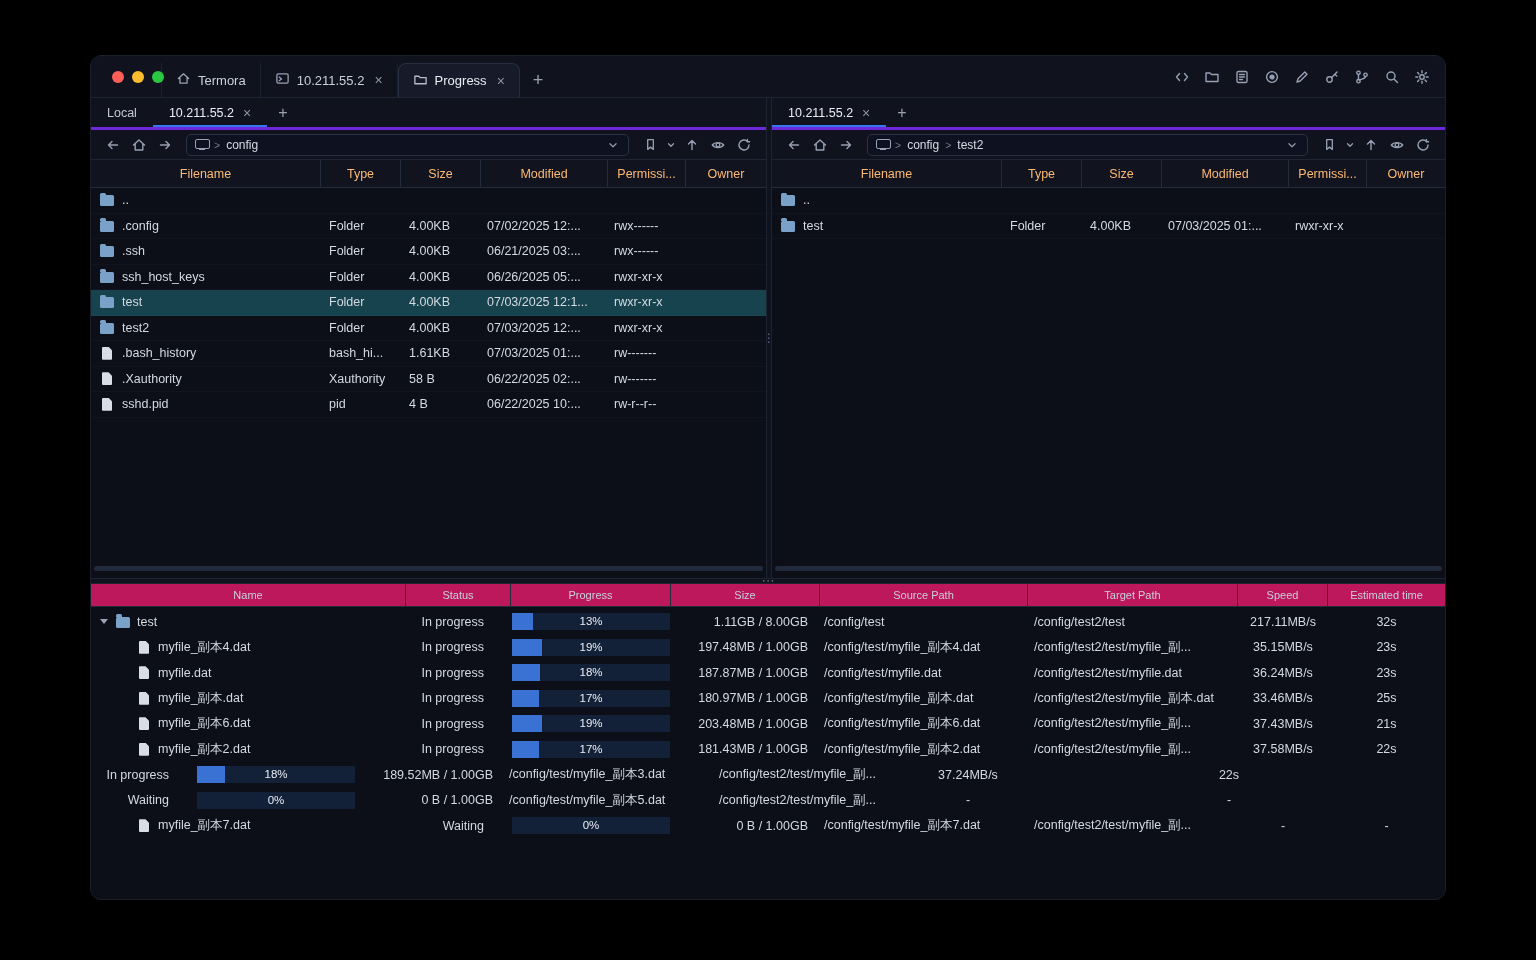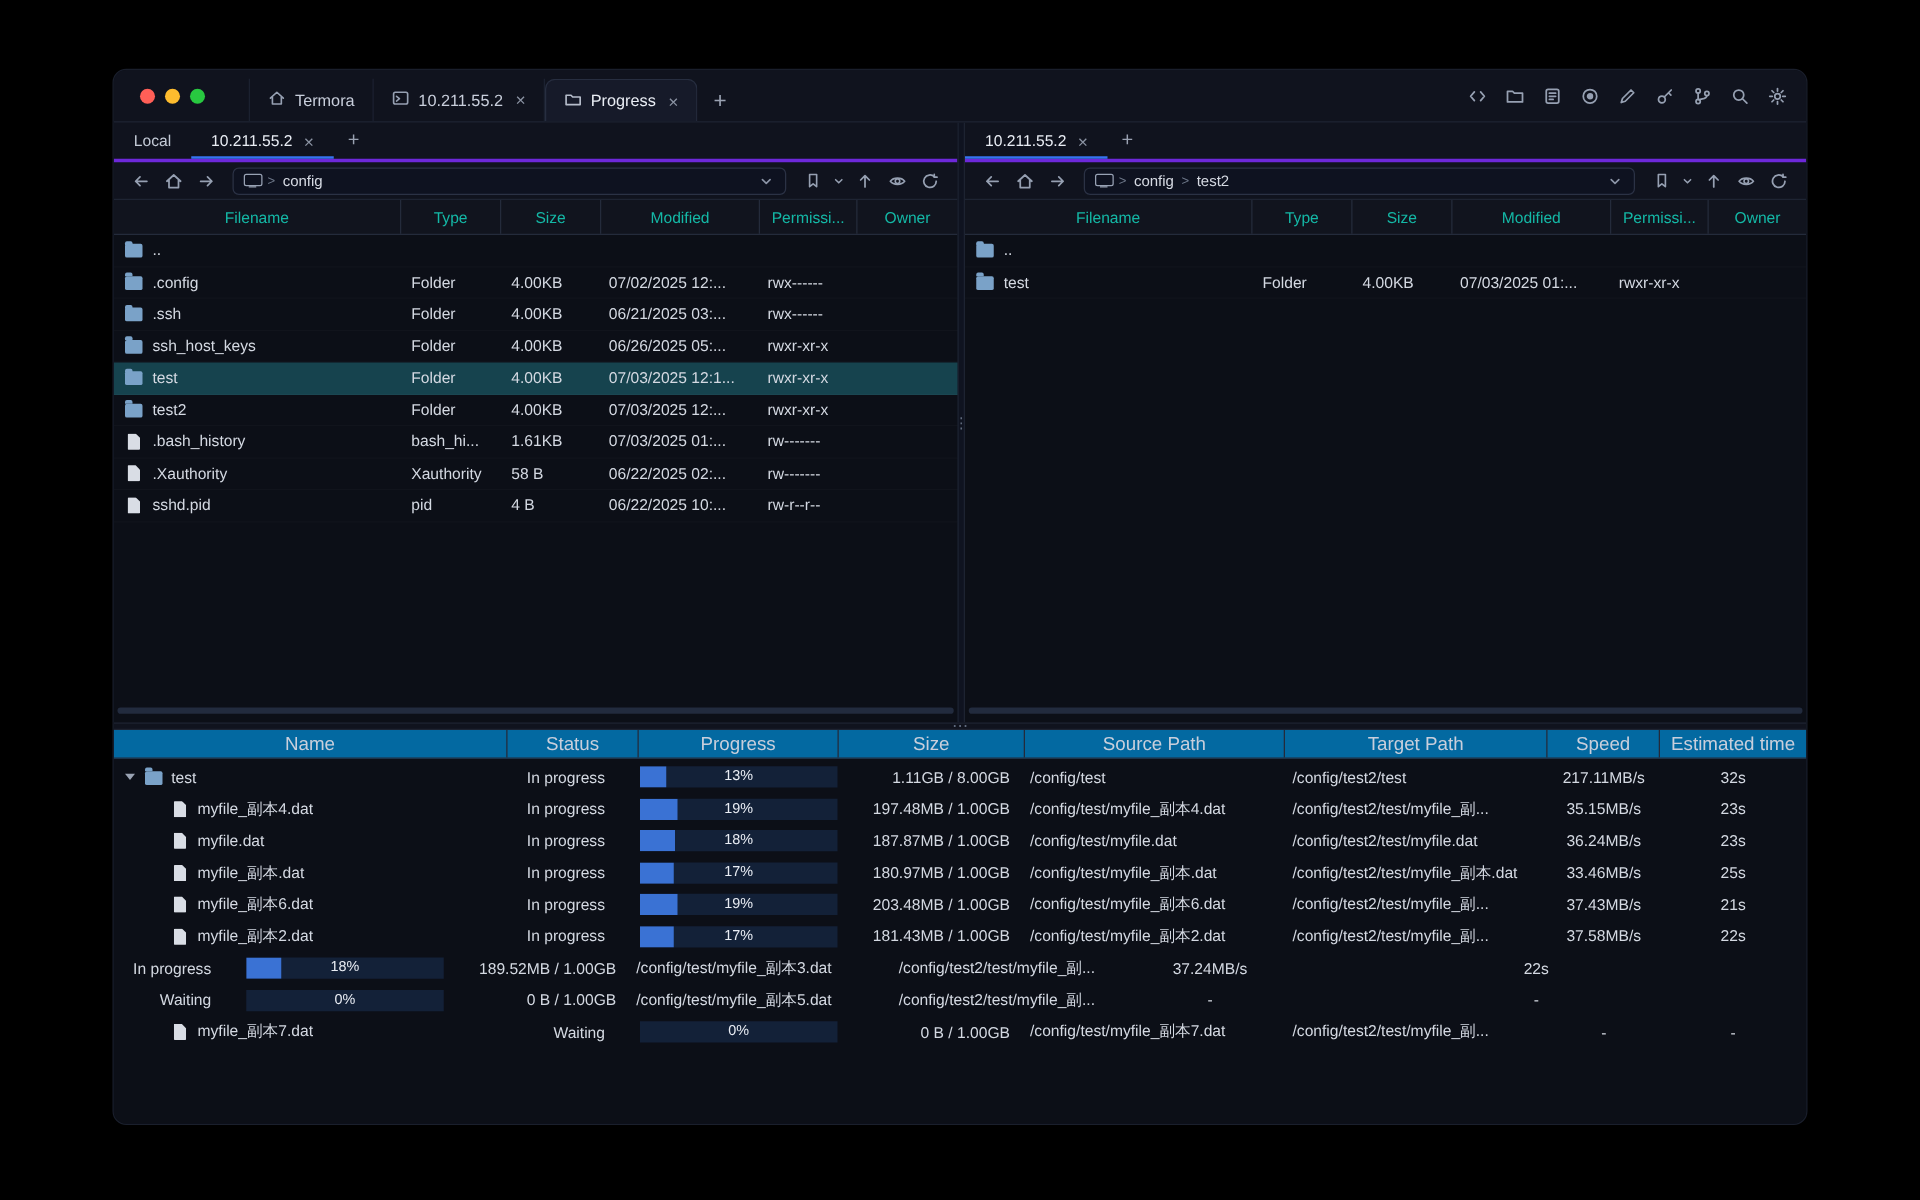--- a/index.html
+++ b/index.html
@@ -3,21 +3,21 @@
 <meta charset="utf-8">
 <style>
 *{box-sizing:border-box;margin:0;padding:0}
 html,body{width:1536px;height:960px;background:#000;font-family:"Liberation Sans","DejaVu Sans",sans-serif;overflow:hidden}
 .window{position:absolute;left:90px;top:55px;width:1356px;height:845px;background:#0c0f17;border-radius:11px;overflow:hidden;border:1px solid #1a1f2c;box-shadow:0 30px 90px rgba(0,0,0,.9);display:flex;flex-direction:column}
 
 .titlebar{height:42px;flex:none;background:#10131e;border-bottom:1px solid #1e2433;position:relative;display:flex;align-items:flex-end}
 .traffic{position:absolute;left:21px;top:15px;display:flex;gap:8px}
 .light{width:12px;height:12px;border-radius:50%}
 .light.red{background:#ff5f57}.light.yellow{background:#febc2e}.light.green{background:#28c840}
-.apptabs{display:flex;margin-left:108px;height:34px}
+.apptabs{display:flex;margin-left:70px;height:34px}
 .apptab{display:flex;align-items:center;gap:7px;padding:0 14px;font-size:13px;color:#c8cedb;border-right:1px solid #1b2130;cursor:default}
 .apptab:first-child{border-left:1px solid #1b2130}
 .apptab.active{background:#161a29;border:1px solid #272e40;border-bottom:none;border-radius:8px 8px 0 0;color:#e9edf4}
 .tclose{color:#8b93a3;font-size:14px;margin-left:3px;line-height:1}
 .newtab{display:flex;align-items:center;padding:0 13px;color:#9aa2b2;font-size:18px;height:34px}
 .topicons{position:absolute;right:11px;top:0;height:42px;display:flex;align-items:center;gap:5px}
 .tbico{width:25px;height:26px;display:flex;align-items:center;justify-content:center;color:#96a0b2;border-radius:4px}
 .tbico svg{display:block}
 
 .browsers{flex:none;height:480px;display:flex}
@@ -29,36 +29,36 @@
 .ptab.active{color:#e9edf4}
 .ptab.active::after{content:"";position:absolute;left:0;right:0;bottom:0;height:2px;background:#3674f0}
 .pplus{display:flex;align-items:center;padding:0 11px;color:#9aa2b2;font-size:16px}
 .pathbar{height:30px;flex:none;background:#10131e;border-bottom:1px solid #1e2433;display:flex;align-items:center;padding:0 11px;gap:4px}
 .nico{width:22px;height:22px;display:flex;align-items:center;justify-content:center;color:#96a0b2;flex:none}
 .nico.sm{width:12px}
 .combo{flex:1;min-width:0;height:22px;border:1px solid #2b3245;border-radius:5px;background:#0e1220;display:flex;align-items:center;padding:0 8px;gap:6px;margin:0 6px;color:#d6dae3;font-size:12px}
 .crumbsep{color:#717b8d;font-size:10.5px}
 .cdd{margin-left:auto;color:#8b94a6;display:flex}
 
-.thead{height:28px;flex:none;background:#11141e;border-bottom:1px solid #242b3b;display:flex;font-size:12.5px;color:#14b8a6}
+.thead{height:28px;flex:none;background:#11141e;border-bottom:1px solid #242b3b;display:flex;font-size:12.5px;color:#fdba74}
 .thead>div{display:flex;align-items:center;justify-content:center;border-right:1px solid #242b3b}
 .c-name{width:230px}.c-type{width:80px}.c-size{width:80px}.c-mod{width:127px}.c-perm{width:78px}.c-owner{flex:1;border-right:none!important}
 .fbody{flex:1;position:relative;font-size:12.5px;color:#d4d9e2}
 .frow{height:25.5px;display:flex;align-items:center;border-bottom:1px solid rgba(255,255,255,.025)}
 .frow.sel{background:#16434e}
 .fc{height:100%;display:flex;align-items:center;overflow:hidden;white-space:nowrap}
 .fc.c-name{padding-left:9px;gap:8px}
 .fc.c-type,.fc.c-size{padding-left:8px}
 .fc.c-mod,.fc.c-perm{padding-left:6px}
 .hscroll{position:absolute;left:3px;right:3px;bottom:7px;height:5px;background:#222b3e;border-radius:3px}
 
 .hsplitter{height:6px;flex:none;background:#10131e;border-top:1px solid #1d2331;border-bottom:1px solid #1d2331;display:flex;align-items:center;justify-content:center;color:#616b7e;font-size:13px;line-height:0}
 
 .transfer{flex:1;display:flex;flex-direction:column;background:#0c0f17;min-height:0}
-.tthead{height:23px;flex:none;background:#0369a1;border-bottom:1px solid #242b3b;display:flex;font-size:15px;color:#c9cfdc}
+.tthead{height:23px;flex:none;background:#be185d;border-bottom:1px solid #242b3b;display:flex;font-size:11px;color:#c9cfdc}
 .tthead>div{display:flex;align-items:center;justify-content:center;border-right:1px solid #242b3b}
 .t-name{width:315px}.t-status{width:105px}.t-prog{width:160px}.t-size{width:149px}.t-src{width:208px}.t-tgt{width:210px}.t-speed{width:90px}.t-eta{flex:1;border-right:none!important}
 .tbody{flex:1;font-size:12.5px;color:#d4d9e2;padding-top:2px}
 .trow{height:25.5px;display:flex;align-items:center}
 .tc{height:100%;display:flex;align-items:center;overflow:hidden;white-space:nowrap}
 .tc.t-name{gap:7px;padding-left:8px}
 .tc.t-name.lvl1{padding-left:46px}
 .tc.t-status{justify-content:flex-end;padding-right:27px}
 .tc.t-prog{padding:0 1px}
 .tc.t-size{justify-content:flex-end;padding-right:12px}

